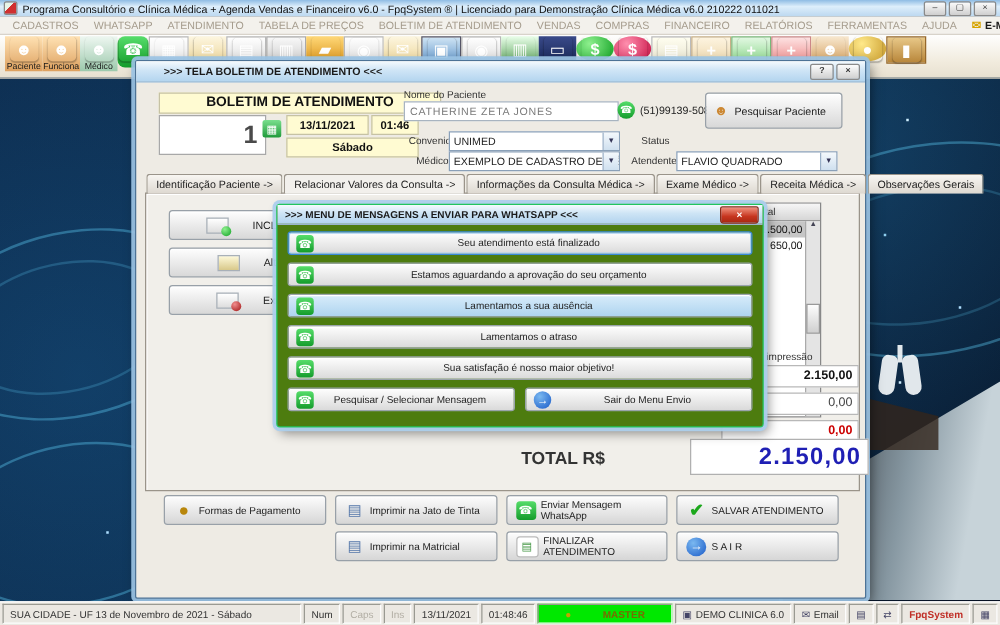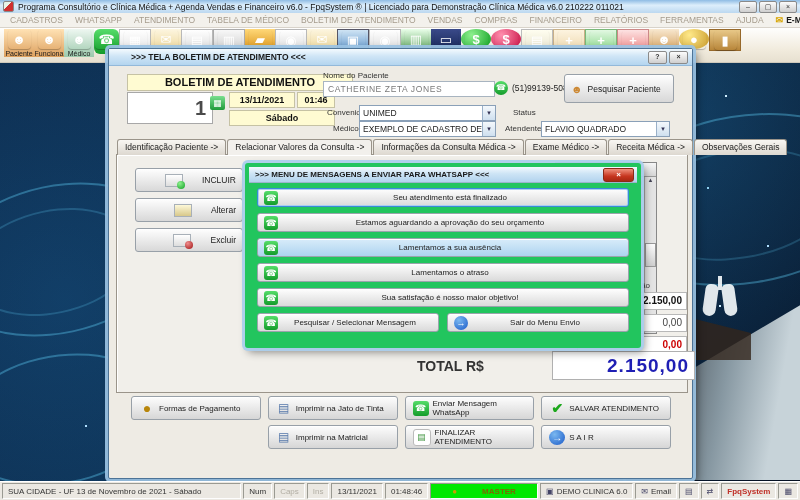--- a/index.html
+++ b/index.html
@@ -158,22 +158,22 @@
     border-radius:3px;flex:0 0 auto;}
   .bbtn.bb-coin .bb-ic{color:#b8860b;font-size:14px;}
   .bbtn.bb-print .bb-ic{color:#5577aa;font-size:12px;}
   .bbtn.bb-wa .bb-ic{background:linear-gradient(#56dd6a,#149c2b);color:#fff;font-size:9px;}
   .bbtn.bb-check .bb-ic{color:#1ca81c;font-weight:bold;font-size:14px;}
   .bbtn.bb-fin .bb-ic{color:#4a9a4a;background:#fff;border:1px solid #bbb;font-size:9px;}
   .bbtn.bb-exit .bb-ic{background:radial-gradient(circle at 35% 30%,#7ab8f0,#1a5ac8);color:#fff;border-radius:50%;font-size:10px;}
   .bbtn.ghost{visibility:hidden;}
 
   
-  .dialog{position:absolute;left:136px;top:114px;width:388px;height:177px;z-index:10;background:#22c55e;
-    border:4px solid #22c55e;border-radius:3px;
+  .dialog{position:absolute;left:112px;top:114px;width:388px;height:177px;z-index:10;background:#4d7c0f;
+    border:1px solid #22c55e;border-radius:3px;
     box-shadow:0 0 0 3px rgba(172,207,236,.95),3px 4px 9px rgba(0,0,0,.45);}
   .dlg-title{height:15px;background:linear-gradient(#f4fafe,#cde4f5 45%,#b2d3ee);border-bottom:1px solid #9ab4cc;
     font-size:8px;font-weight:bold;color:#1a1a1a;display:flex;align-items:center;padding-left:6px;position:relative;}
   .dlg-close{position:absolute;right:3px;top:1px;width:29px;height:12px;border-radius:2px 2px 3px 3px;
     background:linear-gradient(#f0927e,#c6351f 60%,#a82812);border:1px solid #8a2a18;color:#fff;
     font-size:8px;line-height:11px;text-align:center;}
   .dlg-body{position:absolute;left:8px;top:21px;right:8px;display:flex;flex-wrap:wrap;gap:6px 8px;}
   .dlg-btn{height:19px;width:100%;background:linear-gradient(#fefefe,#dadada);border:1px solid #9aa4ac;
     border-radius:3px;display:flex;align-items:center;padding:0 6px;font-size:8px;color:#222;
     box-shadow:inset 0 1px 0 #fff;}
@@ -233,21 +233,21 @@
 <span class="mi">
       <span>CADASTROS</span>
     </span>
     <span class="mi">
       <span>WHATSAPP</span>
     </span>
     <span class="mi">
       <span>ATENDIMENTO</span>
     </span>
     <span class="mi">
-      <span>TABELA DE MÉDICO</span>
+      <span>TABELA DE PREÇOS</span>
     </span>
     <span class="mi">
       <span>BOLETIM DE ATENDIMENTO</span>
     </span>
     <span class="mi">
       <span>VENDAS</span>
     </span>
     <span class="mi">
       <span>COMPRAS</span>
     </span>

